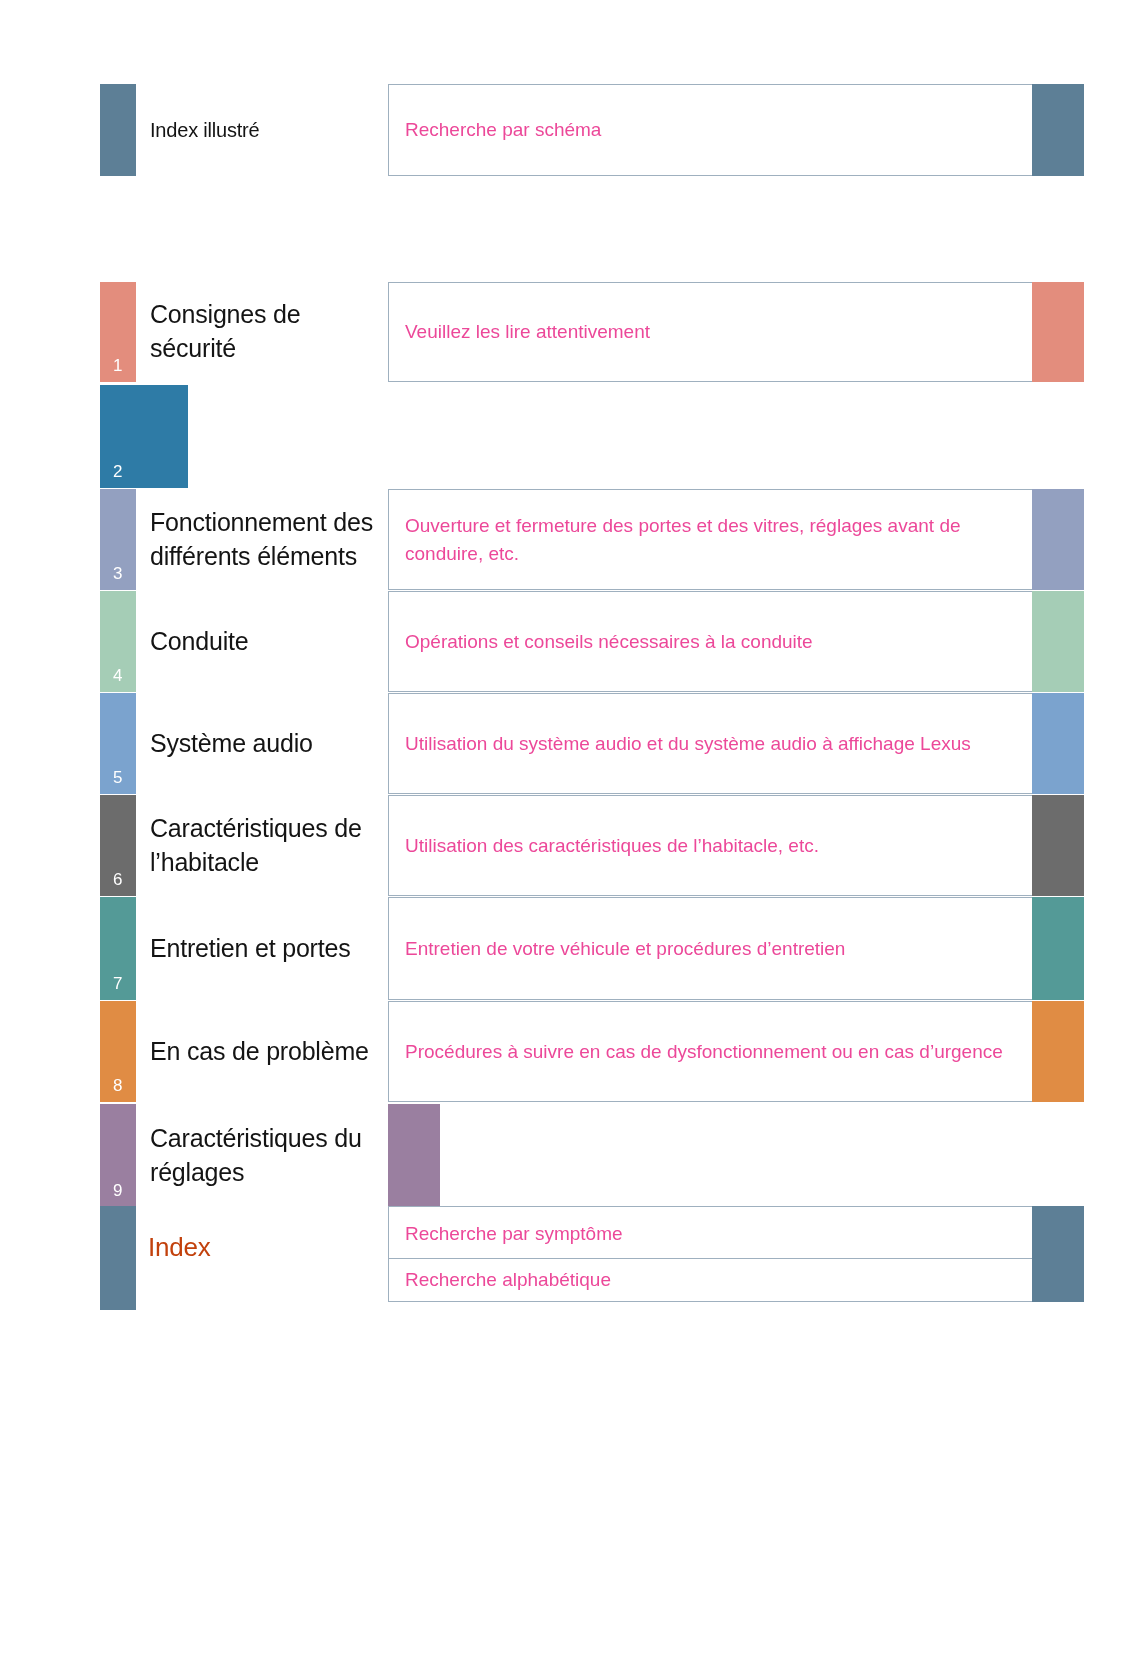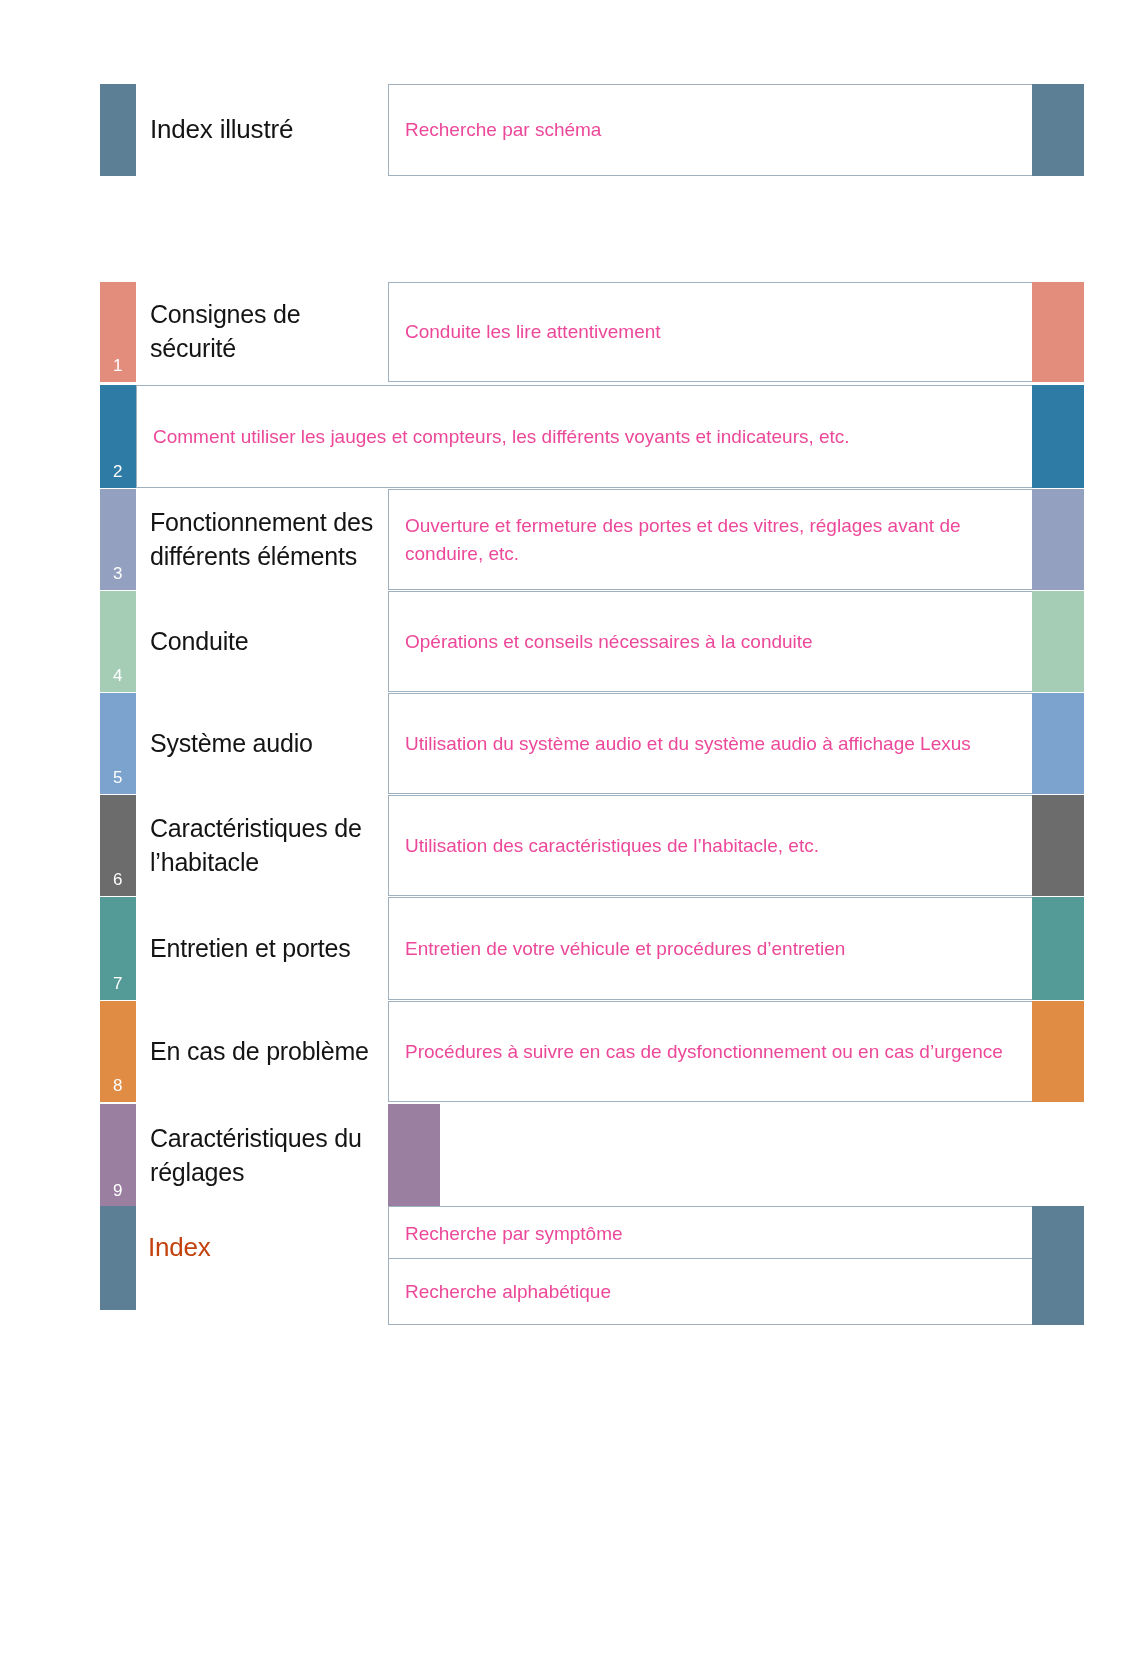--- a/index.html
+++ b/index.html
@@ -71,24 +71,24 @@
     box-sizing: border-box;
     background: #ffffff;
   }
   .edge-block {
     flex: 0 0 52px;
     width: 52px;
   }
 
   
   #row-illustrated { left: 100px; top: 84px; width: 984px; height: 92px; }
-  #row-illustrated .chapter-title { font-size: 26px; }
+  #row-illustrated .chapter-title { font-size: 20px; }
 
   #row-index-a { left: 100px; top: 1206px; width: 984px; height: 56px; }
-  #row-index-b { left: 100px; top: 1258px; width: 984px; height: 67px; }
+  #row-index-b { left: 100px; top: 1258px; width: 984px; height: 44px; }
 
   .index-title-big {
     position: absolute;
     left: 148px;
     top: 1232px;
     font-size: 26px;
     color: #c2410c;
     letter-spacing: -0.2px;
   }
   .index-chip {
@@ -107,29 +107,28 @@
     <div class="chapter-title">Index illustré</div>
     <div class="desc-cell">Recherche par schéma</div>
     <div class="edge-block" style="background:#5d7f96;"></div>
   </div>
 
   <div class="row" style="left:100px; top:282px; width:984px; height:100px;">
     <div class="tab-chip" style="background:#e38d7d;">
       <span class="tab-num">1</span>
     </div>
     <div class="chapter-title">Consignes de sécurité</div>
-    <div class="desc-cell">Conduite les lire attentivement</div>
+    <div class="desc-cell">Veuillez les lire attentivement</div>
     <div class="edge-block" style="background:#e38d7d;"></div>
   </div>
 
   <div class="row" style="left:100px; top:385px; width:984px; height:103px;">
     <div class="tab-chip" style="background:#2e7ba6;">
       <span class="tab-num">2</span>
     </div>
-    <div class="desc-cell">Comment utiliser les jauges et compteurs, les différents voyants et indicateurs, etc.</div>
     <div class="edge-block" style="background:#2e7ba6;"></div>
   </div>
 
   <div class="row" style="left:100px; top:489px; width:984px; height:101px;">
     <div class="tab-chip" style="background:#93a0c0;">
       <span class="tab-num">3</span>
     </div>
     <div class="chapter-title">Fonctionnement des différents éléments</div>
     <div class="desc-cell">Ouverture et fermeture des portes et des vitres, réglages avant de conduire, etc.</div>
     <div class="edge-block" style="background:#93a0c0;"></div>

